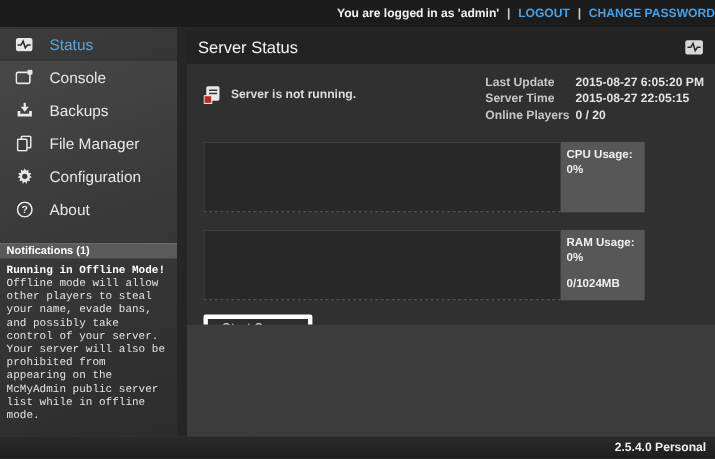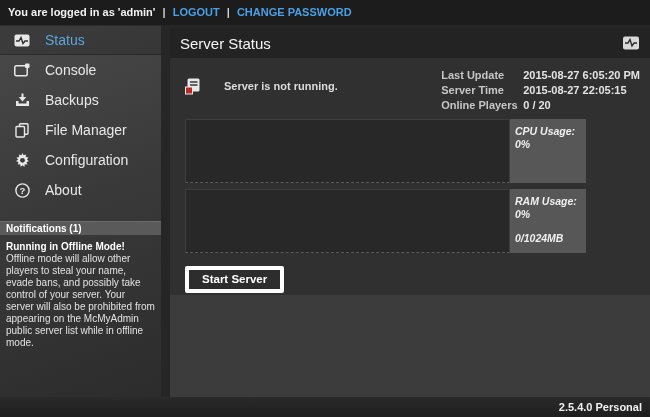--- a/index.html
+++ b/index.html
@@ -13,20 +13,21 @@
   }
 
   
   .topbar {
     position:absolute; left:0; top:0; width:650px; height:25px;
     background:#1c1c1c;
     line-height:25px;
     padding-left:8px;
     font-size:11px; font-weight:bold; color:#f2f2f2;
     white-space:nowrap;
+    text-align:right;
   }
   .topbar .sep { color:#cfcfcf; margin:0 4px; }
   .topbar a { color:#4aa0e6; text-decoration:none; cursor:pointer; }
 
   
   .sidebar {
     position:absolute; left:0; top:25px; width:161px; height:372px;
     background:linear-gradient(160deg,#4a4a4a 0%,#3a3a3a 45%,#2c2c2c 100%);
     overflow:hidden;
   }
@@ -47,21 +48,21 @@
   .nav-item.active .nav-label { color:#5ba4da; }
 
   .notif-header {
     margin-top:16px; height:14px; line-height:14px;
     background:#5a5a5a; border-top:1px solid #6b6b6b;
     padding:0 6px;
     font-size:10px; font-weight:bold; color:#ffffff;
   }
   .notif-body {
     padding:6px 6px 0 6px;
-    font-size:10px; line-height:12px; color:#e2e2e2;
+    font-size:10px; line-height:12px; color:#e2e2e2;font-family:Liberation Mono, monospace;
   }
   .notif-title { font-weight:bold; color:#ffffff; }
 
   
   .main-wrap {
     position:absolute; left:161px; top:25px; width:489px; height:372px;
     background:#262626;
     padding:3px 0 0 9px;
     display:flex; flex-direction:column;
   }
@@ -76,29 +77,29 @@
   .panel-header .hdr-icon { width:18px; height:14px; cursor:pointer; }
   .panel-body {
     height:237px; background:#303030;
     padding:10px 0 0 15px;
   }
   .main-rest { flex:1; background:#3c3c3c; width:480px; }
 
   .status-row { display:flex; justify-content:space-between; width:455px; }
   .status-msg {
     display:flex; align-items:center; margin-top:8px;
-    font-size:11px; font-weight:bold; color:#dcdcdc; height:20px;gap:14px;
+    font-size:11px; font-weight:bold; color:#dcdcdc; height:20px;
   }
   .status-msg svg { margin-right:10px; }
   .info-table { font-size:11px; font-weight:bold; }
   .info-row { display:flex; line-height:15px; }
   .info-label { width:82px; color:#c6c6c6; }
   .info-value { color:#e3e3e3; white-space:nowrap; }
 
-  .graph-row { display:flex; width:401px; margin-top:6px;font-style:italic; }
+  .graph-row { display:flex; width:401px; margin-top:16px; }
   .graph-area {
     width:325px; height:64px;
     background:#282828;
     border:1px solid #3d3d3d;
     border-bottom:1px dashed #5a5a5a;
   }
   .info-box {
     width:76px; height:64px;
     background:#575757;
     padding:6px 5px;

